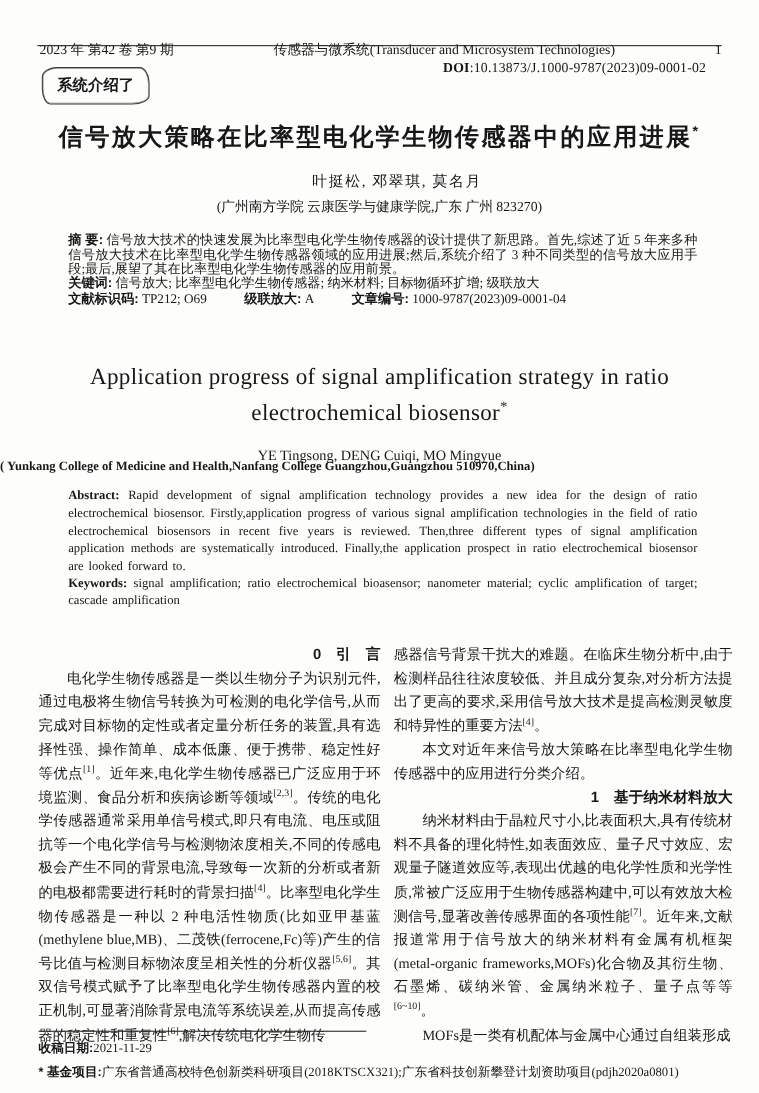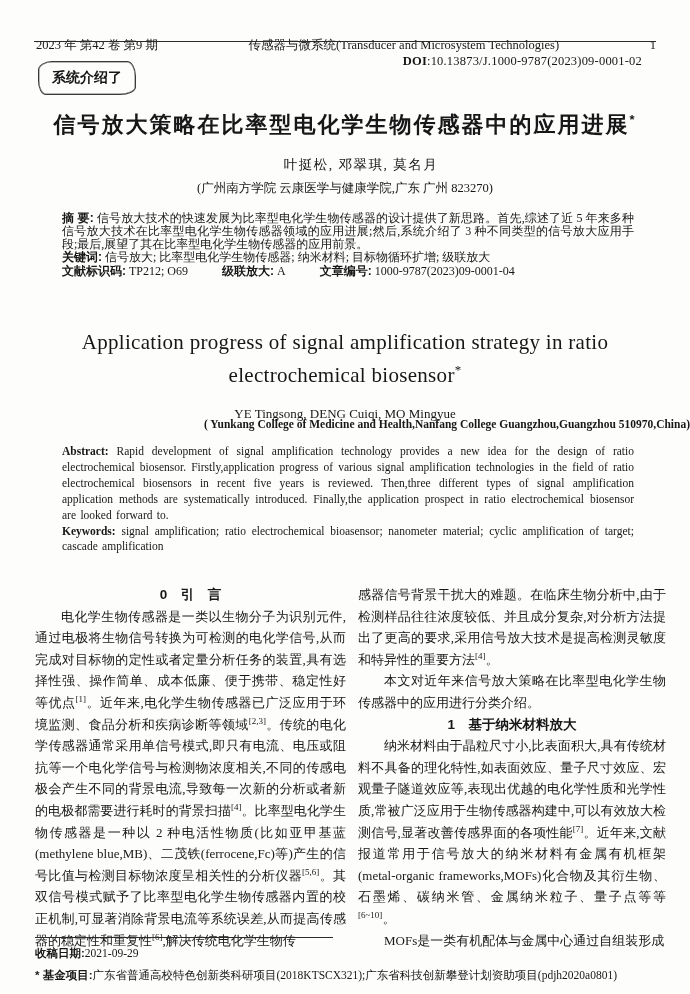--- a/index.html
+++ b/index.html
@@ -70,37 +70,37 @@
     position:absolute; top:326px; left:45px; width:600px;
     text-align:center; font-size:21px; font-weight:normal;
     line-height:33px; letter-spacing:.3px;
   }
   .authors-en {
     position:absolute; top:406px; left:0; width:100%;
     text-align:center; font-size:13px;
   }
   .affil-en {
     position:absolute; top:418px; left:0; width:100%;
-    text-align:right; font-size:11.5px; font-weight:bold;
+    text-align:left; font-size:11.5px; font-weight:bold;
   }
 
   .abstract-en {
     position:absolute; top:444px; left:62px; width:572px;
     font-size:11.5px; line-height:15.9px; text-align:justify;
     word-spacing:1.5px;
   }
 
   
   .col { position:absolute; top:584px; font-size:13px; line-height:21.6px; text-align:justify; }
   .col-left  { left:35px;  width:311px; }
   .col-right { left:358px; width:308px; }
   .col h3 {
     font-size:13.5px; font-weight:bold;
     font-family:"Liberation Sans","DejaVu Sans",sans-serif;
-    text-align:center;
+    text-align:right;
   }
   .col p { text-indent:2em; }
   .col p.cont { text-indent:0; }
   sup { line-height:0; font-size:9px; }
 
   
   .footer-rule {
     position:absolute; top:937px; left:35px; width:298px;
     border-top:1.1px solid #2b2b2b;
   }
@@ -159,17 +159,17 @@
   <div class="col col-right">
     <p class="cont">感器信号背景干扰大的难题。在临床生物分析中,由于检测样品往往浓度较低、并且成分复杂,对分析方法提出了更高的要求,采用信号放大技术是提高检测灵敏度和特异性的重要方法<sup>[4]</sup>。</p>
     <p>本文对近年来信号放大策略在比率型电化学生物传感器中的应用进行分类介绍。</p>
     <h3>1　基于纳米材料放大</h3>
     <p>纳米材料由于晶粒尺寸小,比表面积大,具有传统材料不具备的理化特性,如表面效应、量子尺寸效应、宏观量子隧道效应等,表现出优越的电化学性质和光学性质,常被广泛应用于生物传感器构建中,可以有效放大检测信号,显著改善传感界面的各项性能<sup>[7]</sup>。近年来,文献报道常用于信号放大的纳米材料有金属有机框架(metal-organic frameworks,MOFs)化合物及其衍生物、石墨烯、碳纳米管、金属纳米粒子、量子点等等<sup>[6~10]</sup>。</p>
     <p>MOFs是一类有机配体与金属中心通过自组装形成</p>
   </div>
 
   <div class="footer-rule"></div>
   <div class="footnote">
-    <div><span class="lbl sans">收稿日期:</span><span>2021-09-29</span></div>
+    <div><span class="lbl sans">收稿日期:</span><span>2021-11-29</span></div>
     <div><span class="lbl sans">* 基金项目:</span><span>广东省普通高校特色创新类科研项目(2018KTSCX321);广东省科技创新攀登计划资助项目(pdjh2020a0801)</span></div>
   </div>
 
 </div>
 
 </body></html>

